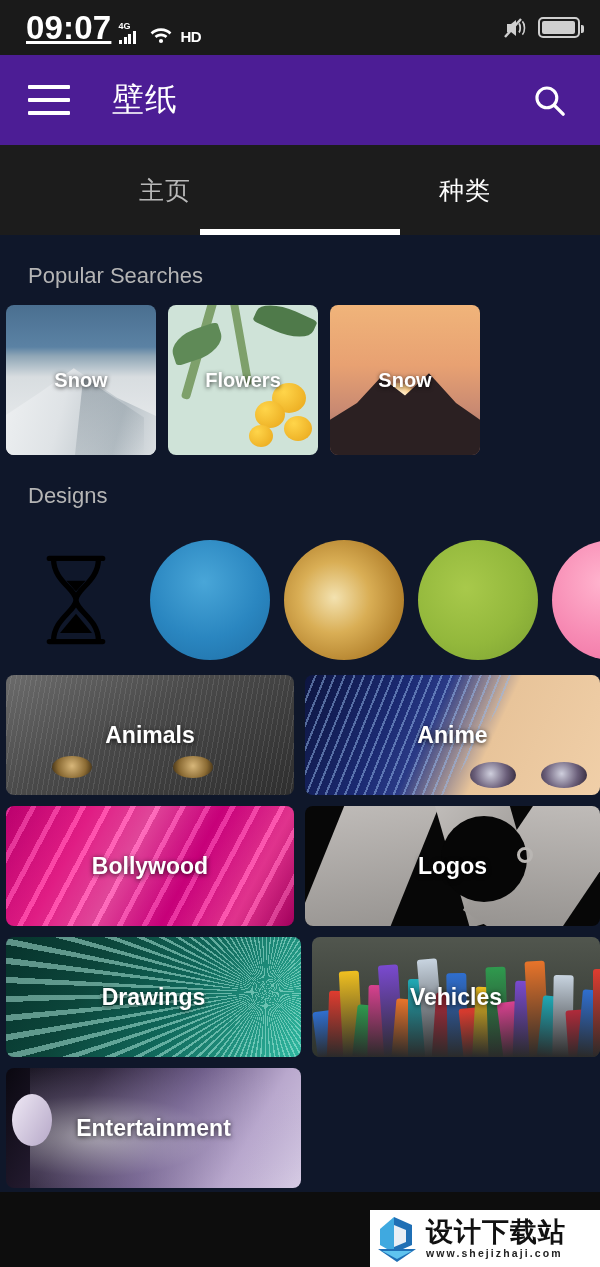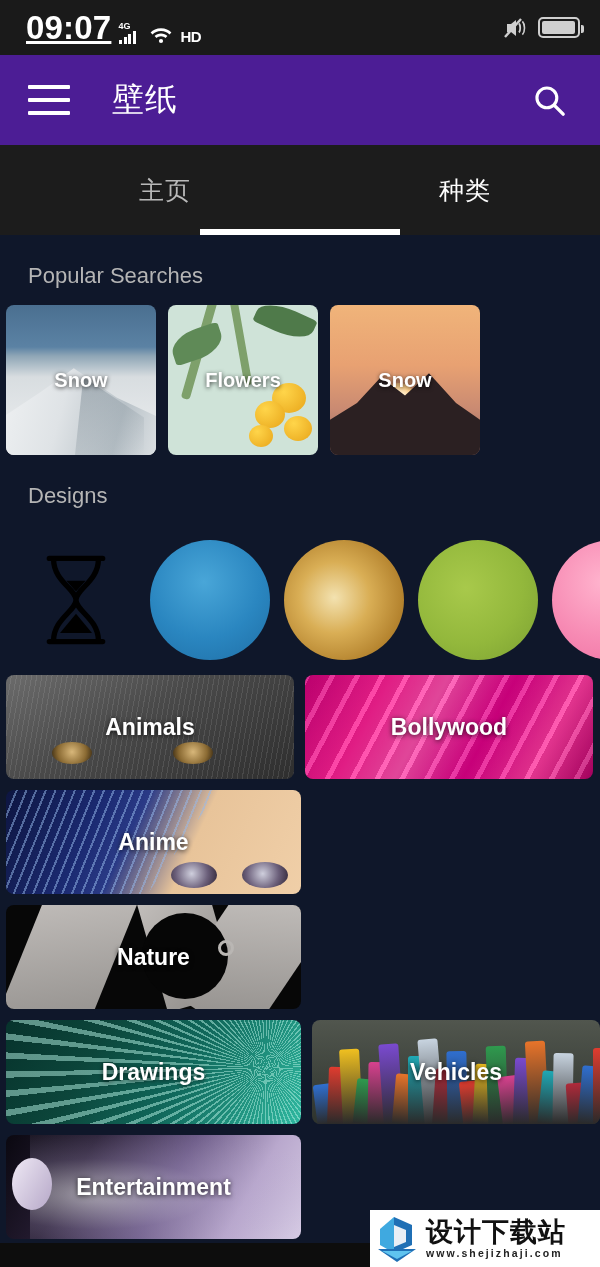--- a/index.html
+++ b/index.html
@@ -122,21 +122,21 @@
   .swatch{ flex:0 0 120px; height:120px; border-radius:50%; cursor:pointer; }
   .sw-blue{ background:radial-gradient(circle at 45% 35%, #49a6d8 0%, #2a86c0 55%, #1f6ea5 100%); }
   .sw-gold{ background:radial-gradient(circle at 42% 48%, #f3e2b0 0%, #d9ae55 38%, #b5842f 72%, #8d5f22 100%); }
   .sw-green{ background:radial-gradient(circle at 40% 40%, #a8c94b 0%, #93b83c 55%, #7ba032 100%); }
   .sw-pink{ background:radial-gradient(circle at 42% 35%, #ffb3cd 0%, #f78bb4 55%, #ee6fa1 100%); }
   .hourglass{ flex:0 0 120px; height:120px; display:flex; align-items:center; justify-content:center; }
 
   
   .grid{ display:flex; flex-wrap:wrap; gap:11px; padding:0 0 0 6px; }
   .tile{
-    position:relative; width:288px; height:104px; border-radius:8px; overflow:hidden;
+    position:relative; width:288px; height:120px; border-radius:8px; overflow:hidden;
     display:flex; align-items:center; justify-content:center; cursor:pointer;
   }
   .tile .lbl{
     position:relative; z-index:3; color:#fff; font-size:23px; font-weight:700;
     text-shadow:0 1px 5px rgba(0,0,0,.8);
   }
   .tile.wide{ width:295px; }
 
   .art-animals{ background:linear-gradient(150deg,#6b6b6b 0%, #4a4a4a 42%, #2e2e2e 100%); }
   .art-animals .fur{ position:absolute; inset:0;
@@ -309,45 +309,45 @@
 
     <div class="tile">
       <div class="art art-animals">
         <div class="fur"></div>
           <div class="eye e1"></div>
           <div class="eye e2"></div>
       </div>
       <span class="lbl">Animals</span>
     </div>
 
+    <div class="tile wide">
+      <div class="art art-anime">
+        <div class="hair"></div>
+          <div class="eye2 ea"></div>
+          <div class="eye2 eb"></div>
+      </div>
+      <span class="lbl">Anime</span>
+    </div>
+
     <div class="tile">
       <div class="art art-bolly">
           <div class="folds"></div>
         </div>
       <span class="lbl">Bollywood</span>
-    </div>
-
-    <div class="tile wide">
-      <div class="art art-anime">
-        <div class="hair"></div>
-          <div class="eye2 ea"></div>
-          <div class="eye2 eb"></div>
-      </div>
-      <span class="lbl">Anime</span>
     </div>
 
     <div class="tile wide">
       <div class="art art-logos">
         <div class="blade b1"></div>
           <div class="blade b2"></div>
           <div class="blade b3"></div>
         <div class="core"></div>
           <div class="ring"></div>
       </div>
-      <span class="lbl">Nature</span>
+      <span class="lbl">Logos</span>
     </div>
 
 
     <div class="tile wide">
       <div class="art art-designs">
           <div class="rays"></div>
         </div>
       <span class="lbl">Drawings</span>
     </div>
 

